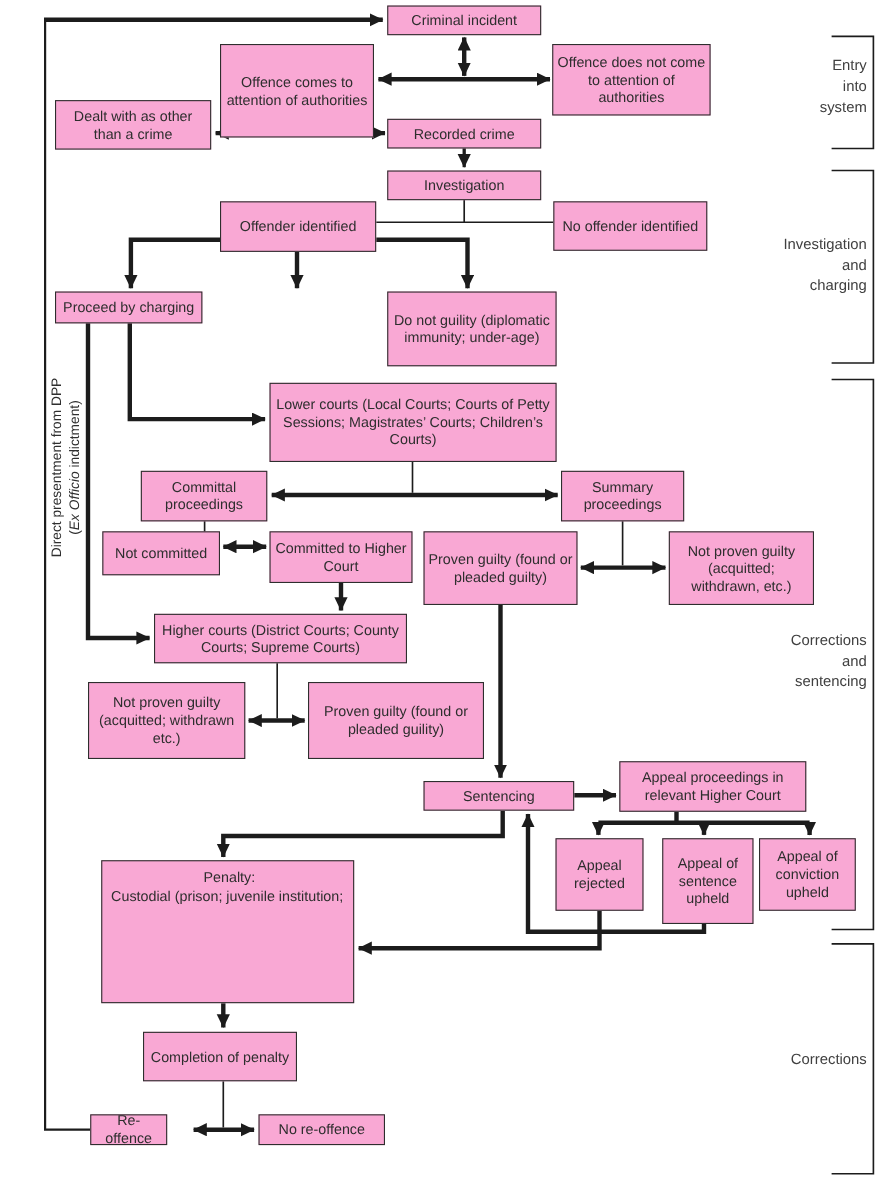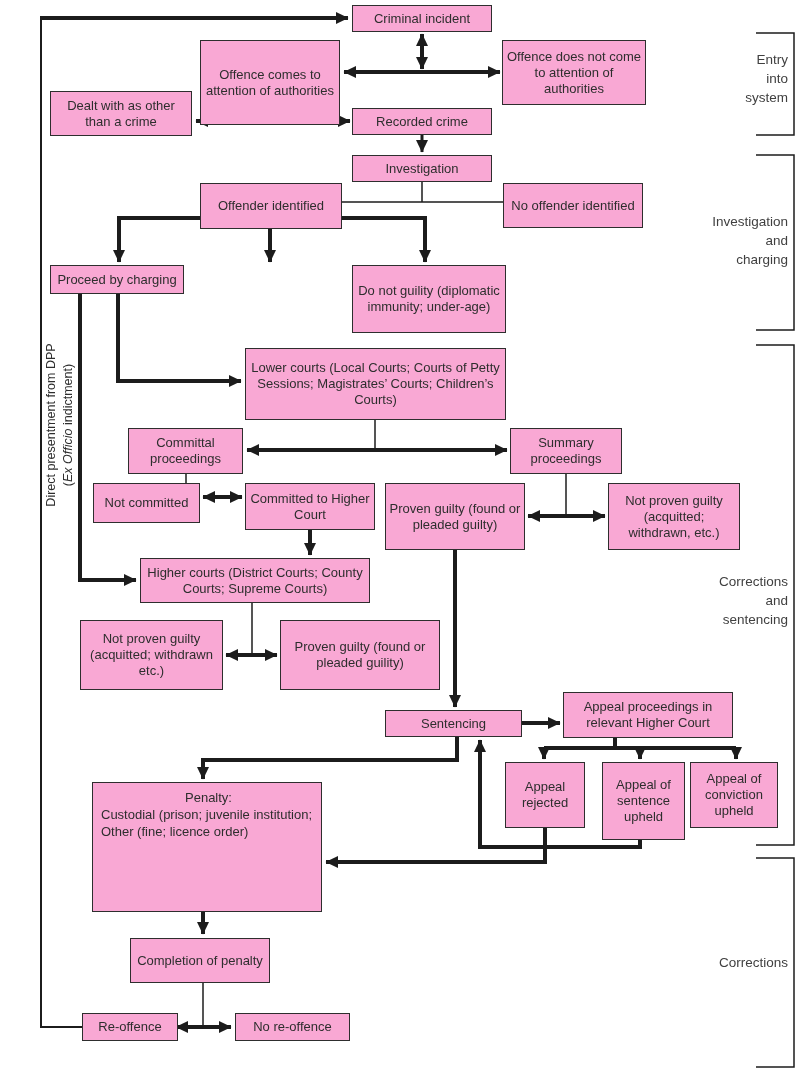--- a/index.html
+++ b/index.html
@@ -99,25 +99,24 @@
   <div class="node" style="left:280px;top:620px;width:160px;height:70px">Proven guilty (found or pleaded guility)</div>
   <div class="node" style="left:385px;top:710px;width:137px;height:27px">Sentencing</div>
   <div class="node" style="left:563px;top:692px;width:170px;height:46px">Appeal proceedings in relevant Higher Court</div>
   <div class="node" style="left:505px;top:762px;width:80px;height:66px">Appeal rejected</div>
   <div class="node" style="left:602px;top:762px;width:83px;height:78px">Appeal of sentence upheld</div>
   <div class="node" style="left:690px;top:762px;width:88px;height:66px">Appeal of conviction upheld</div>
 
   <div class="node penalty" style="left:92px;top:782px;width:230px;height:130px">
     <div class="ptitle">Penalty:</div>
     <div>Custodial (prison; juvenile institution;</div>
-    <div>Other (fine; licence order)</div>
   </div>
 
   <div class="node" style="left:130px;top:938px;width:140px;height:45px">Completion of penalty</div>
-  <div class="node" style="left:82px;top:1013px;width:96px;height:28px">Re-offence</div>
+  <div class="node" style="left:82px;top:1013px;width:70px;height:28px">Re-offence</div>
   <div class="node" style="left:235px;top:1013px;width:115px;height:28px">No re-offence</div>
 
   <div class="stage" style="left:690px;top:50px;width:98px">Entry
 into
 system</div>
   <div class="stage" style="left:680px;top:212px;width:108px">Investigation
 and
 charging</div>
   <div class="stage" style="left:675px;top:572px;width:113px">Corrections
 and

